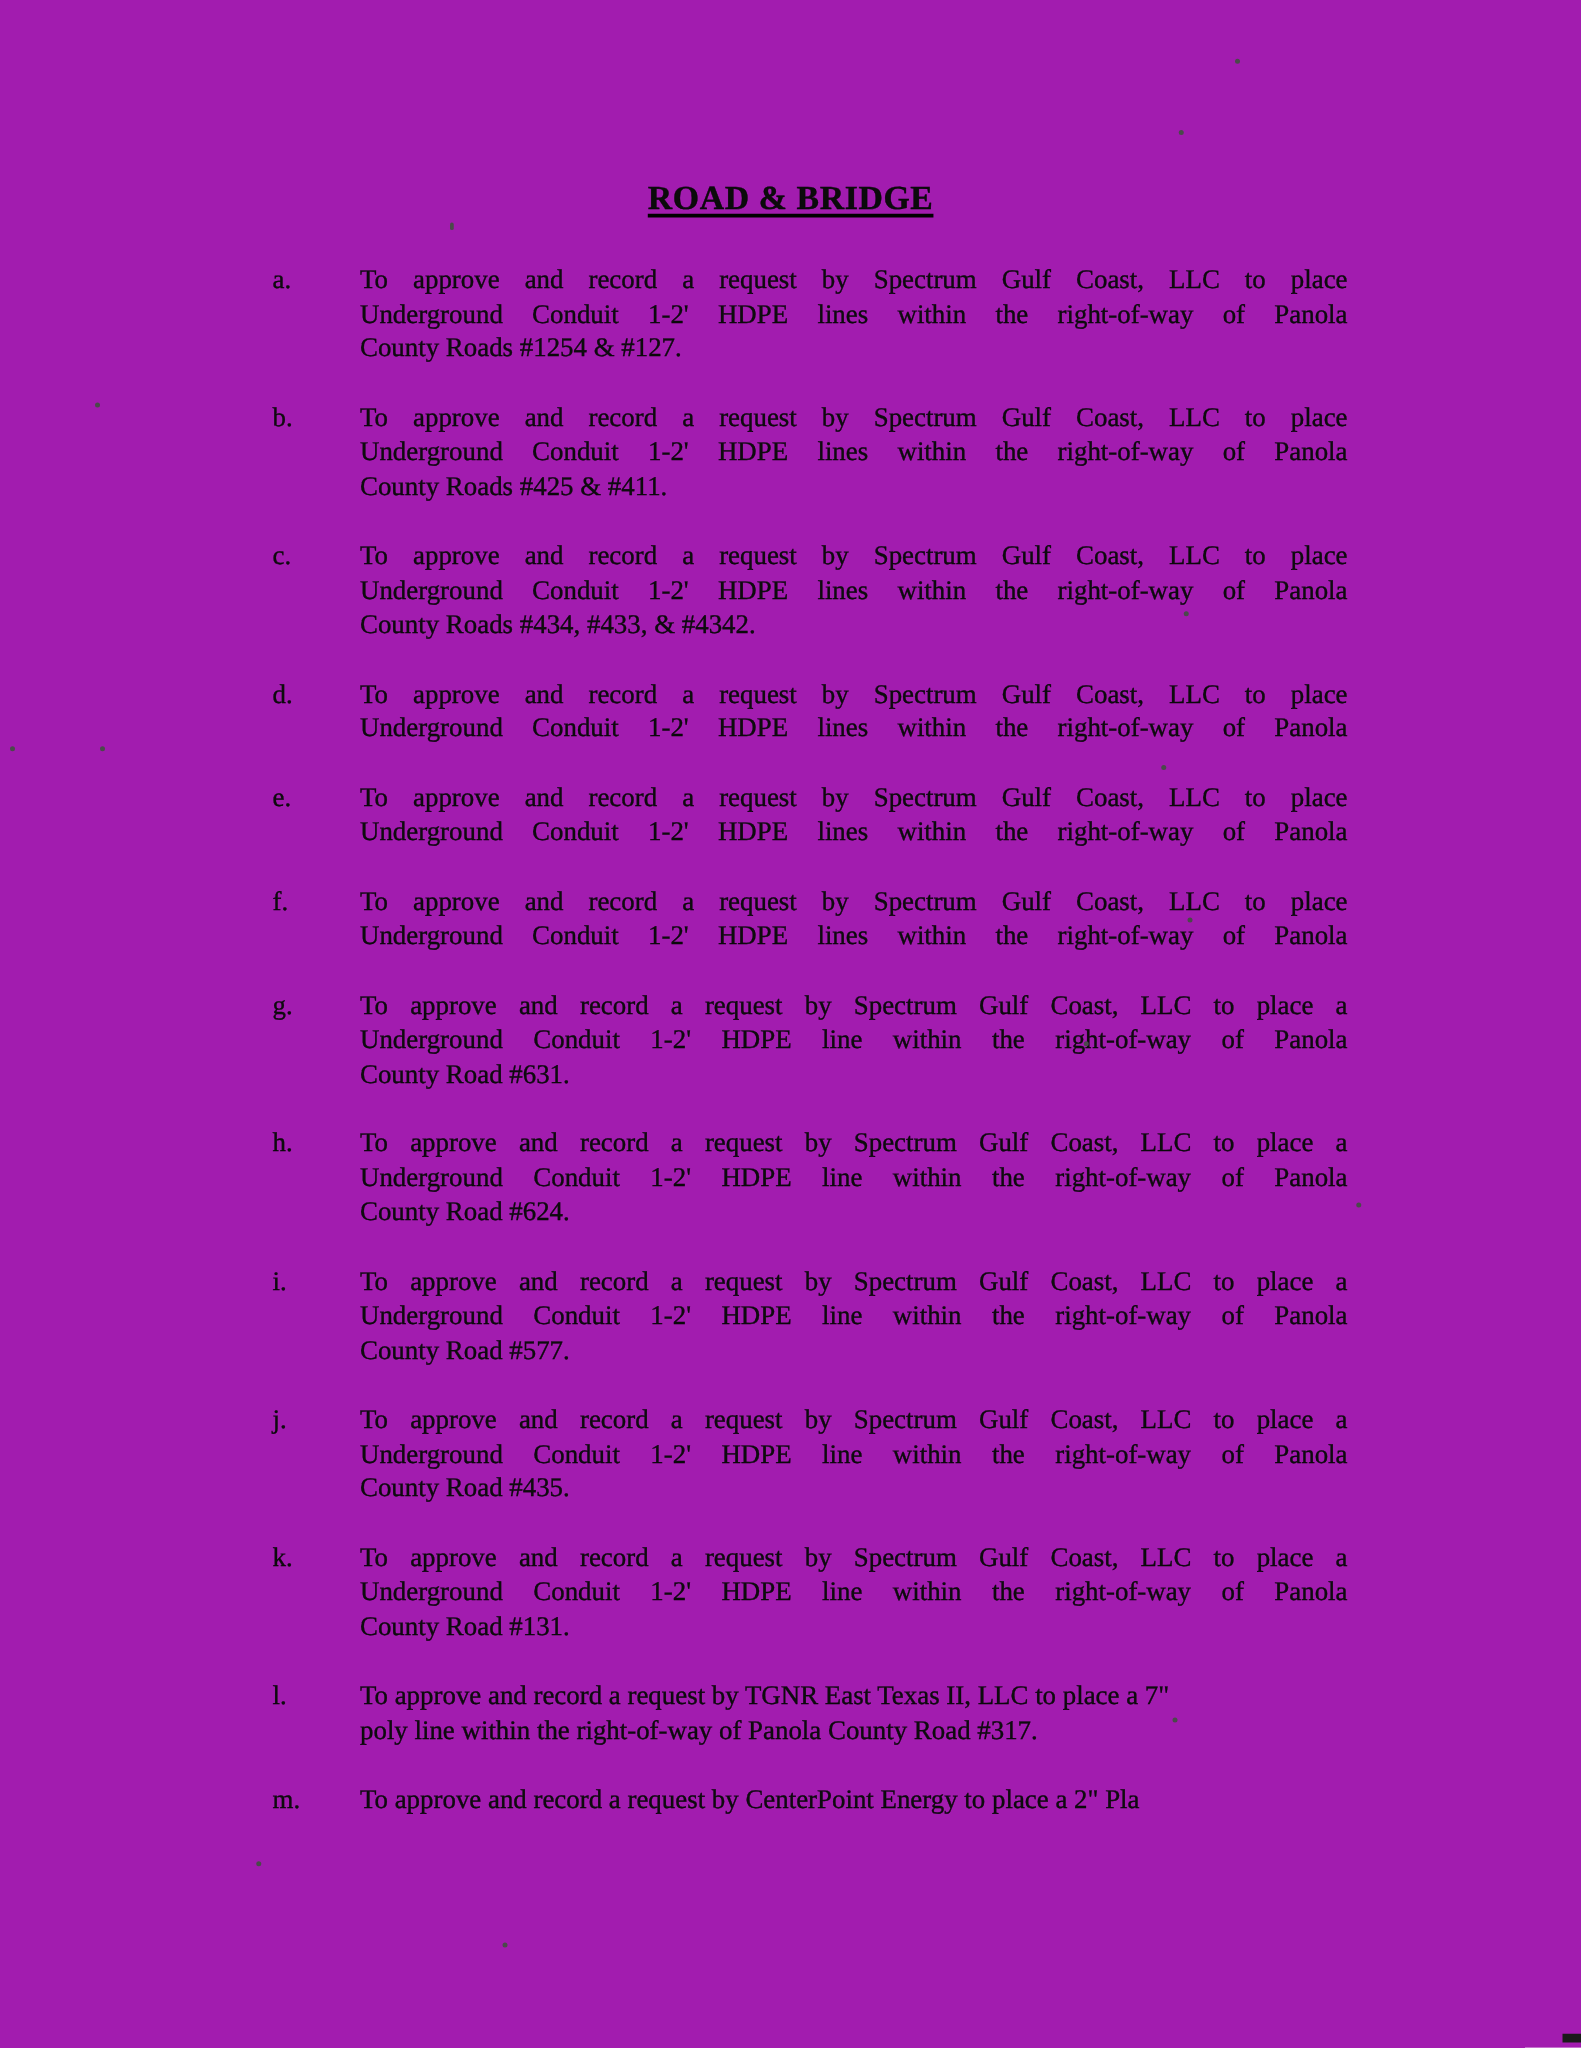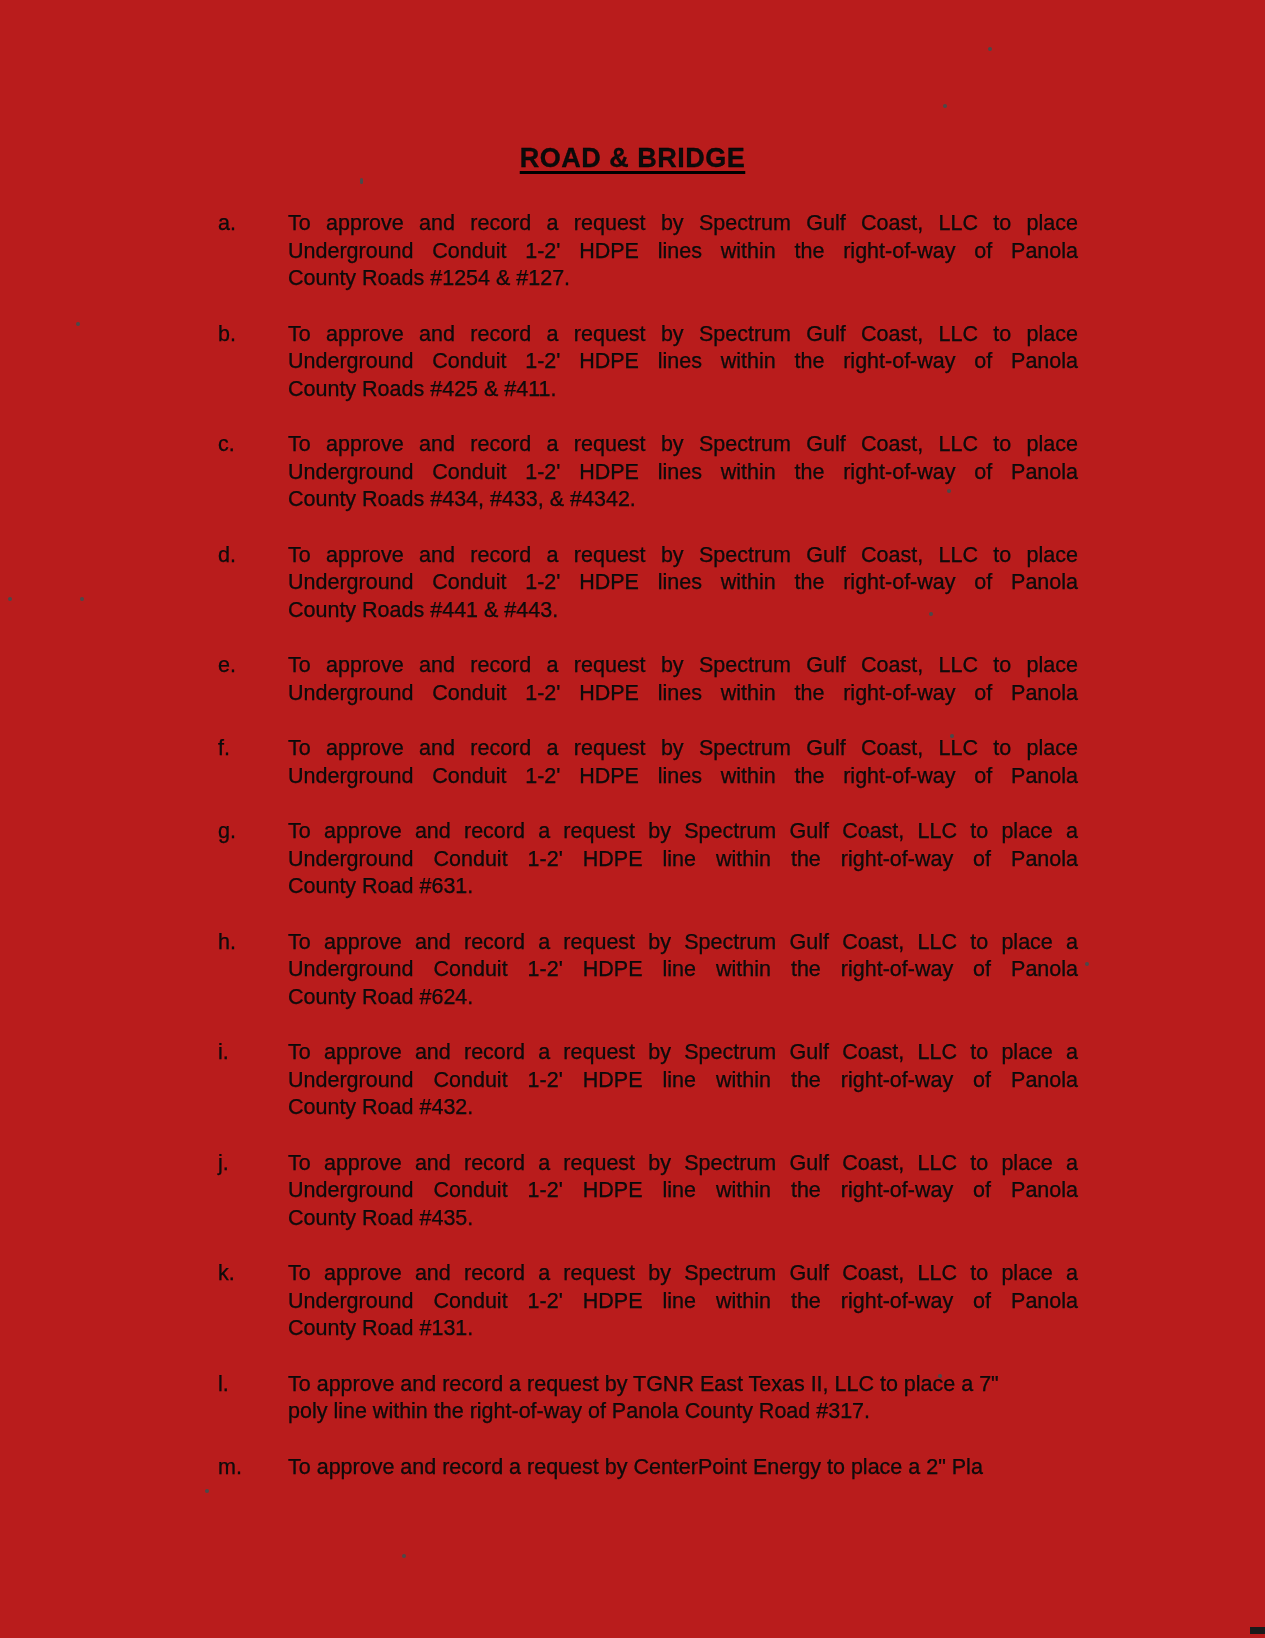--- a/index.html
+++ b/index.html
@@ -11,21 +11,22 @@
     width: 1265px;
     height: 1638px;
     position: relative;
     overflow: hidden;
     font-family: "Liberation Sans", "DejaVu Sans", sans-serif;
     color: #111;
   }
   .page {
     position: absolute;
     inset: 0;
-    background: #b91c1c;
+    background: #a21caf;
+    font-family: Liberation Serif, serif;
   }
   .title {
     margin-top: 143px;
     text-align: center;
     font-size: 27px;
     font-weight: bold;
     letter-spacing: 0.5px;
     text-decoration: underline;
     text-decoration-thickness: 2.5px;
     text-underline-offset: 4px;
@@ -111,21 +112,20 @@
         <div class="ln j">Underground Conduit 1-2' HDPE lines within the right-of-way of Panola</div>
         <div class="ln">County Roads #434, #433, &amp; #4342.</div>
       </div>
     </div>
 
     <div class="item">
       <div class="label">d.</div>
       <div class="text">
         <div class="ln j">To approve and record a request by Spectrum Gulf Coast, LLC to place</div>
         <div class="ln j">Underground Conduit 1-2' HDPE lines within the right-of-way of Panola</div>
-        <div class="ln">County Roads #441 &amp; #443.</div>
       </div>
     </div>
 
     <div class="item">
       <div class="label">e.</div>
       <div class="text">
         <div class="ln j">To approve and record a request by Spectrum Gulf Coast, LLC to place</div>
         <div class="ln j">Underground Conduit 1-2' HDPE lines within the right-of-way of Panola</div>
       </div>
     </div>
@@ -154,21 +154,21 @@
         <div class="ln j">Underground Conduit 1-2' HDPE line within the right-of-way of Panola</div>
         <div class="ln">County Road #624.</div>
       </div>
     </div>
 
     <div class="item">
       <div class="label">i.</div>
       <div class="text">
         <div class="ln j">To approve and record a request by Spectrum Gulf Coast, LLC to place a</div>
         <div class="ln j">Underground Conduit 1-2' HDPE line within the right-of-way of Panola</div>
-        <div class="ln">County Road #432.</div>
+        <div class="ln">County Road #577.</div>
       </div>
     </div>
 
     <div class="item">
       <div class="label">j.</div>
       <div class="text">
         <div class="ln j">To approve and record a request by Spectrum Gulf Coast, LLC to place a</div>
         <div class="ln j">Underground Conduit 1-2' HDPE line within the right-of-way of Panola</div>
         <div class="ln">County Road #435.</div>
       </div>

